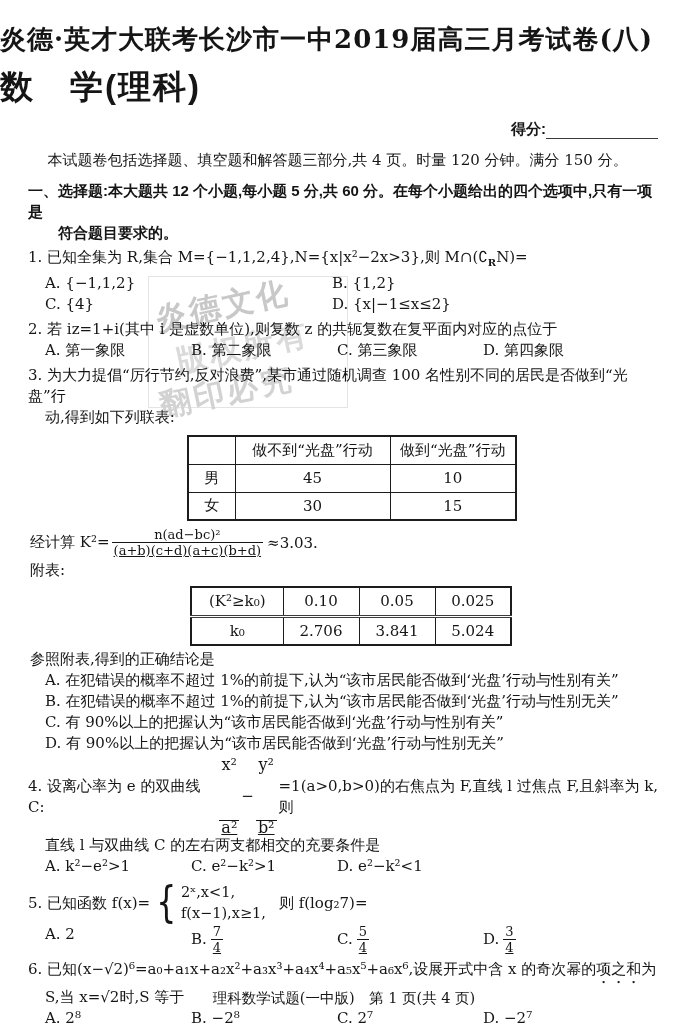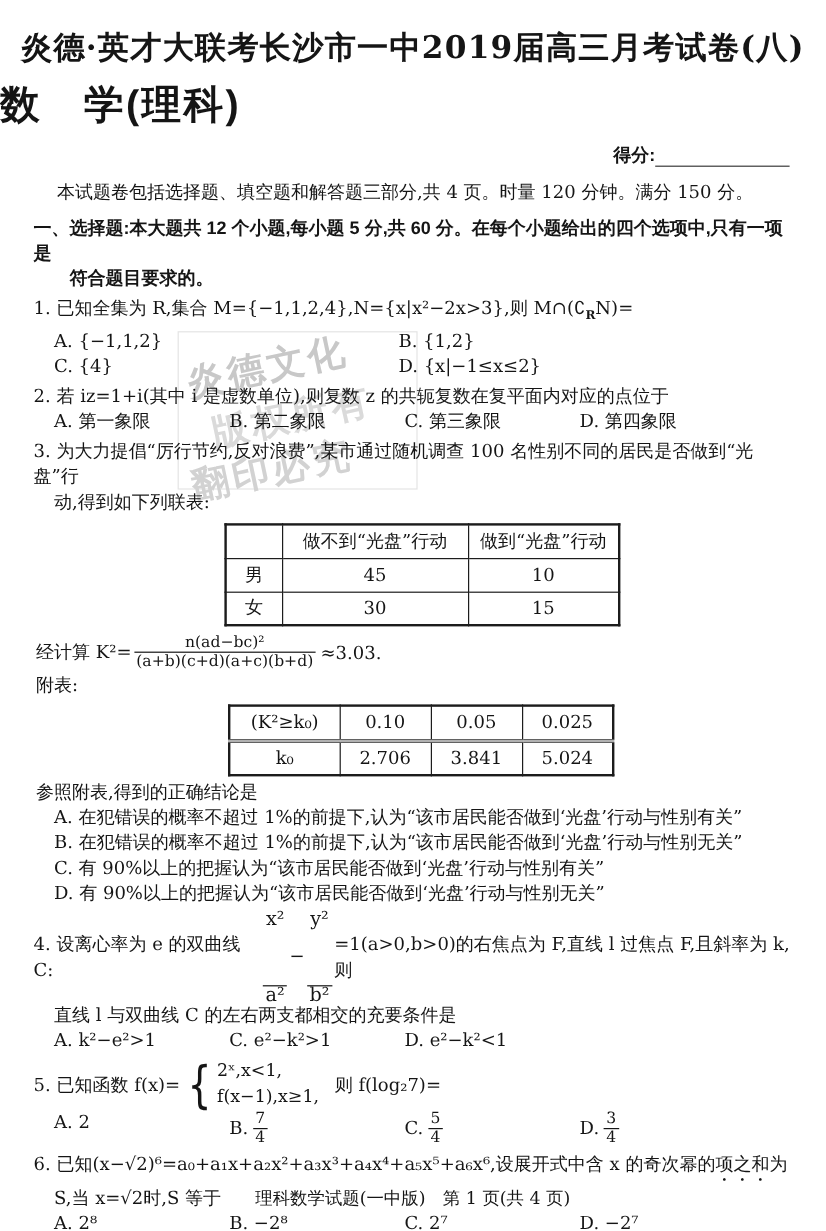--- a/index.html
+++ b/index.html
@@ -34,21 +34,20 @@
     transform:rotate(-12deg);
     white-space:nowrap;
   }
   .wm1 { left:6px;  top:8px;  color:#c8c8c8; }
   .wm2 { left:26px; top:50px; color:#dadada; }
   .wm3 { left:10px; top:94px; color:#d2d2d2; }
 
   
   .exam-title {
     margin-top:22px;
-    text-align:center;
     font-size:26px;
     font-weight:900;
     letter-spacing:1px;
     font-family:"DejaVu Serif","Liberation Serif",serif;
   }
   .subject-title {
     margin-top:8px;
     text-align:left;
     font-size:33px;
     font-weight:700;
@@ -133,21 +132,21 @@
   .t2 td:nth-child(2){ width:76px; }
   .t2 td:nth-child(3){ width:76px; }
   .t2 td:nth-child(4){ width:76px; }
 
   
   .mline { display:flex; align-items:center; flex-wrap:nowrap; }
   .frac {
     display:inline-flex; flex-direction:column; align-items:center;
     font-size:13px; line-height:15px; margin:0 2px;
   }
-  .frac .den { border-top:1px solid #151515; padding:0 2px; }
+  .frac .den { border-top:1px solid #151515; padding:0 2px;text-decoration:underline; }
   .frac-sm { font-size:16px; line-height:14px;gap:48px; }
   .formula-line { margin:6px 24px 0 30px; }
   .k2-suffix { margin-left:2px; }
   .appendix { margin:2px 24px 0 30px; line-height:21px; }
   .concl    { margin:3px 24px 0 30px; line-height:21px; }
 
   .q5-line { margin:5px 24px 0 28px; }
   .brace {
     font-size:42px; font-weight:400; line-height:42px;
     transform:scaleX(.75);

